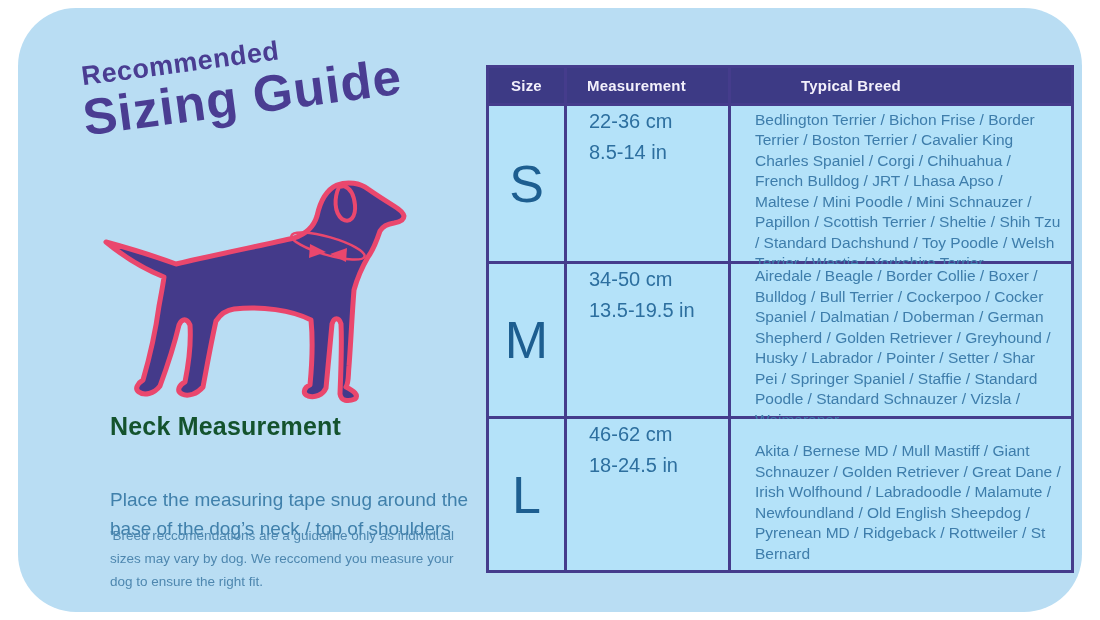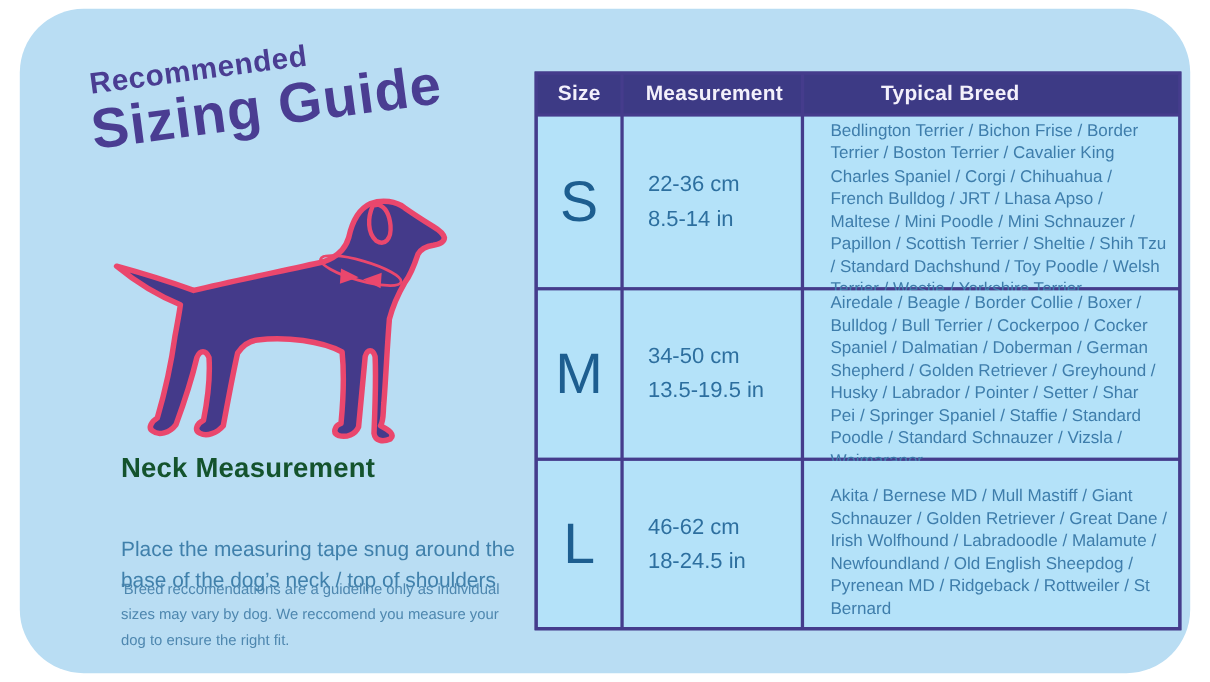--- a/index.html
+++ b/index.html
@@ -41,32 +41,32 @@
     grid-template-columns:75px 161px 1fr;
     grid-template-rows:35px 155px 152px 1fr;
     gap:3px;
     background:#453c8c;
     border:3px solid #453c8c;
   }
   .cell { background:#b4e2f9; }
   .th {
     background:#3d3a85; color:#f3f0fb;
     display:flex; align-items:center;
-    font-size:19px; font-weight:700; letter-spacing:0.2px;
+    font-size:15px; font-weight:700; letter-spacing:0.2px;
   }
   .th-size { justify-content:center; }
   .th-measure { padding-left:20px; }
   .th-breed { padding-left:70px; }
 
   .cell-size {
     display:flex; align-items:center; justify-content:center;
     font-size:52px; font-weight:400; color:#1d5e90;
   }
   .cell-measure {
-    display:flex; flex-direction:column; justify-content:center;
+    display:flex; flex-direction:column; justify-content:flex-start;
     padding-left:22px; font-size:20px; line-height:31px; color:#2d6f9f;
   }
   .cell-breeds { display:flex; align-items:center; }
   .cell-breeds .breed-text {
     padding:6px 10px 6px 24px;
     font-size:15.5px; line-height:20.5px; color:#3e7dab;margin-top:16px;
   }
 </style>
 </head>
 <body>

